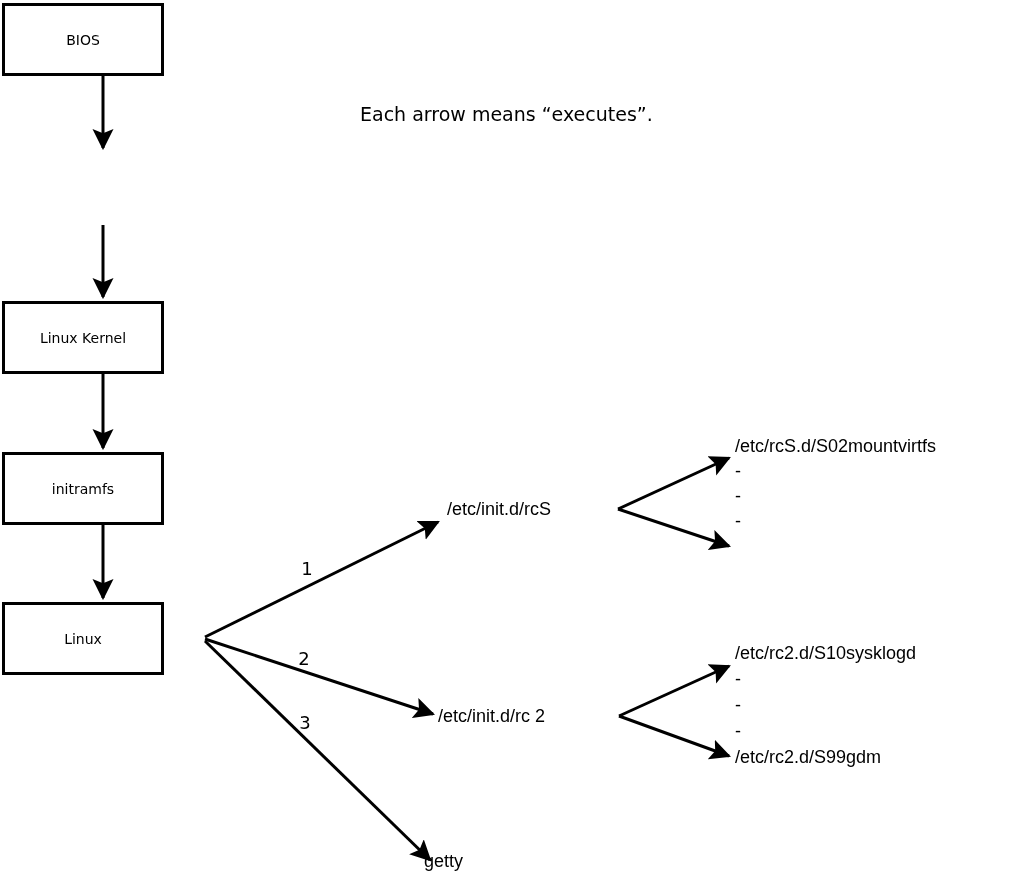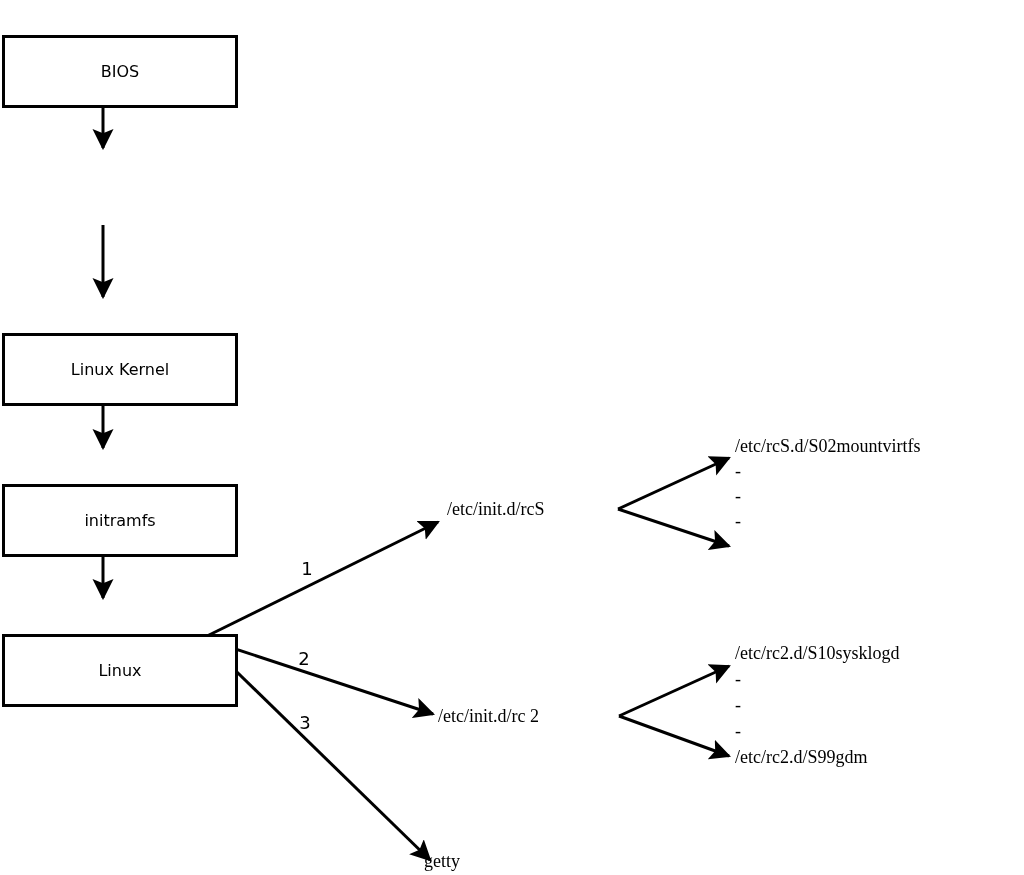--- a/index.html
+++ b/index.html
@@ -24,49 +24,48 @@
   svg.arrows line {
     stroke: var(--line-color, #000000);
     stroke-width: 3;
   }
   svg.arrows marker path {
     fill: var(--line-color, #000000);
   }
   .box {
     position: absolute;
     left: 2px;
-    width: 236px;
+    width: 162px;
     height: 73px;
     box-sizing: border-box;
     background: var(--box-fill, #ffffff);
     border: 3px solid var(--box-border, #000000);
     display: flex;
     align-items: center;
     justify-content: center;
-    font-size: 16px;
+    font-size: 14px;
     white-space: pre;
-    margin-top: 32px;
   }
   .note {
     position: absolute;
     left: 360px;
     top: 114px;
     transform: translateY(-50%);
     font-size: 19px;
     white-space: pre;
   }
   .num {
     position: absolute;
     transform: translate(-50%, -50%);
     font-size: 18px;
   }
   .mono {
     position: absolute;
     transform: translateY(-50%);
-    font-family: Liberation Serif, serif;
+    font-family: Liberation Sans, sans-serif;
     font-size: 18px;
     white-space: pre;
   }
 </style>
 </head>
 <body>
 
 <div class="canvas">
 
   <svg class="arrows" viewBox="0 0 1024 875">
@@ -90,20 +89,21 @@
 
     <line x1="619" y1="716" x2="729" y2="666" marker-end="url(#ah)"></line>
     <line x1="619" y1="716" x2="729" y2="756" marker-end="url(#ah)"></line>
   </svg>
 
   <div class="box" style="top:3px"><span>BIOS</span></div>
   <div class="box" style="top:301px"><span>Linux Kernel</span></div>
   <div class="box" style="top:452px"><span>initramfs</span></div>
   <div class="box" style="top:602px"><span>Linux</span></div>
 
+  <div class="note">Each arrow means “executes”.</div>
 
   <div class="num" style="left:307px;top:568px">1</div>
   <div class="num" style="left:304px;top:658px">2</div>
   <div class="num" style="left:305px;top:722px">3</div>
 
   <div class="mono" style="left:447px;top:509px">/etc/init.d/rcS</div>
   <div class="mono" style="left:735px;top:446px">/etc/rcS.d/S02mountvirtfs</div>
   <div class="mono" style="left:735px;top:471px">-</div>
   <div class="mono" style="left:735px;top:496px">-</div>
   <div class="mono" style="left:735px;top:521px">-</div>

